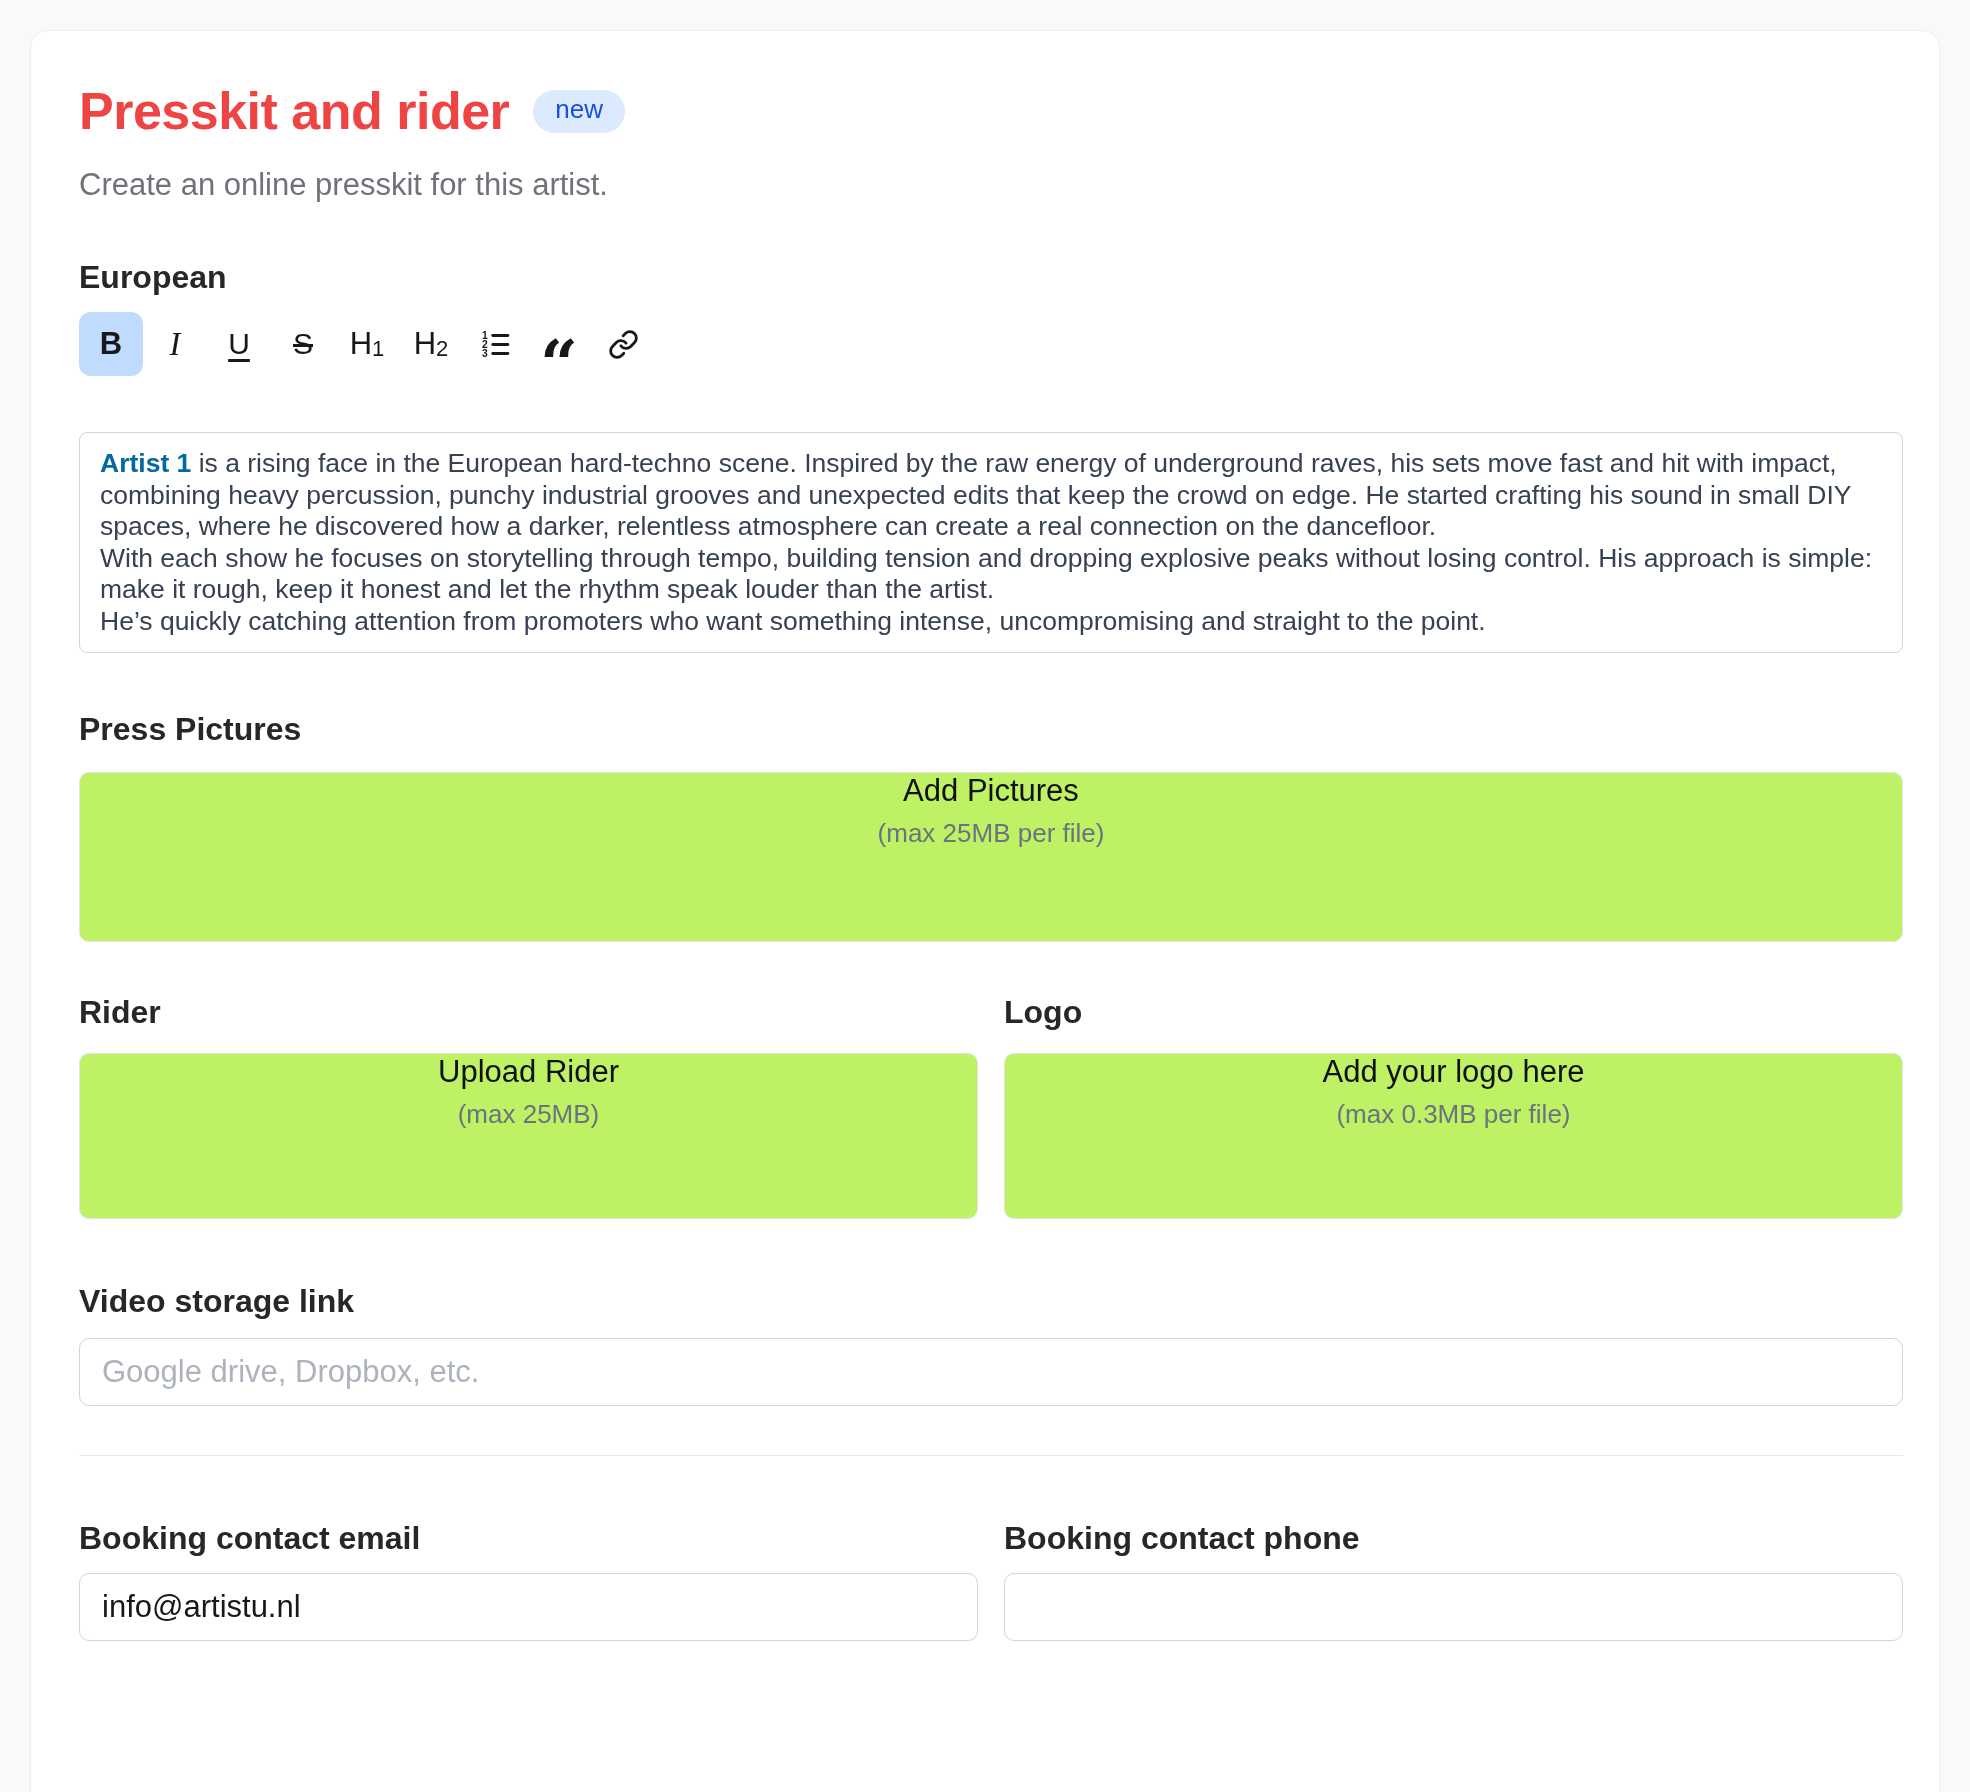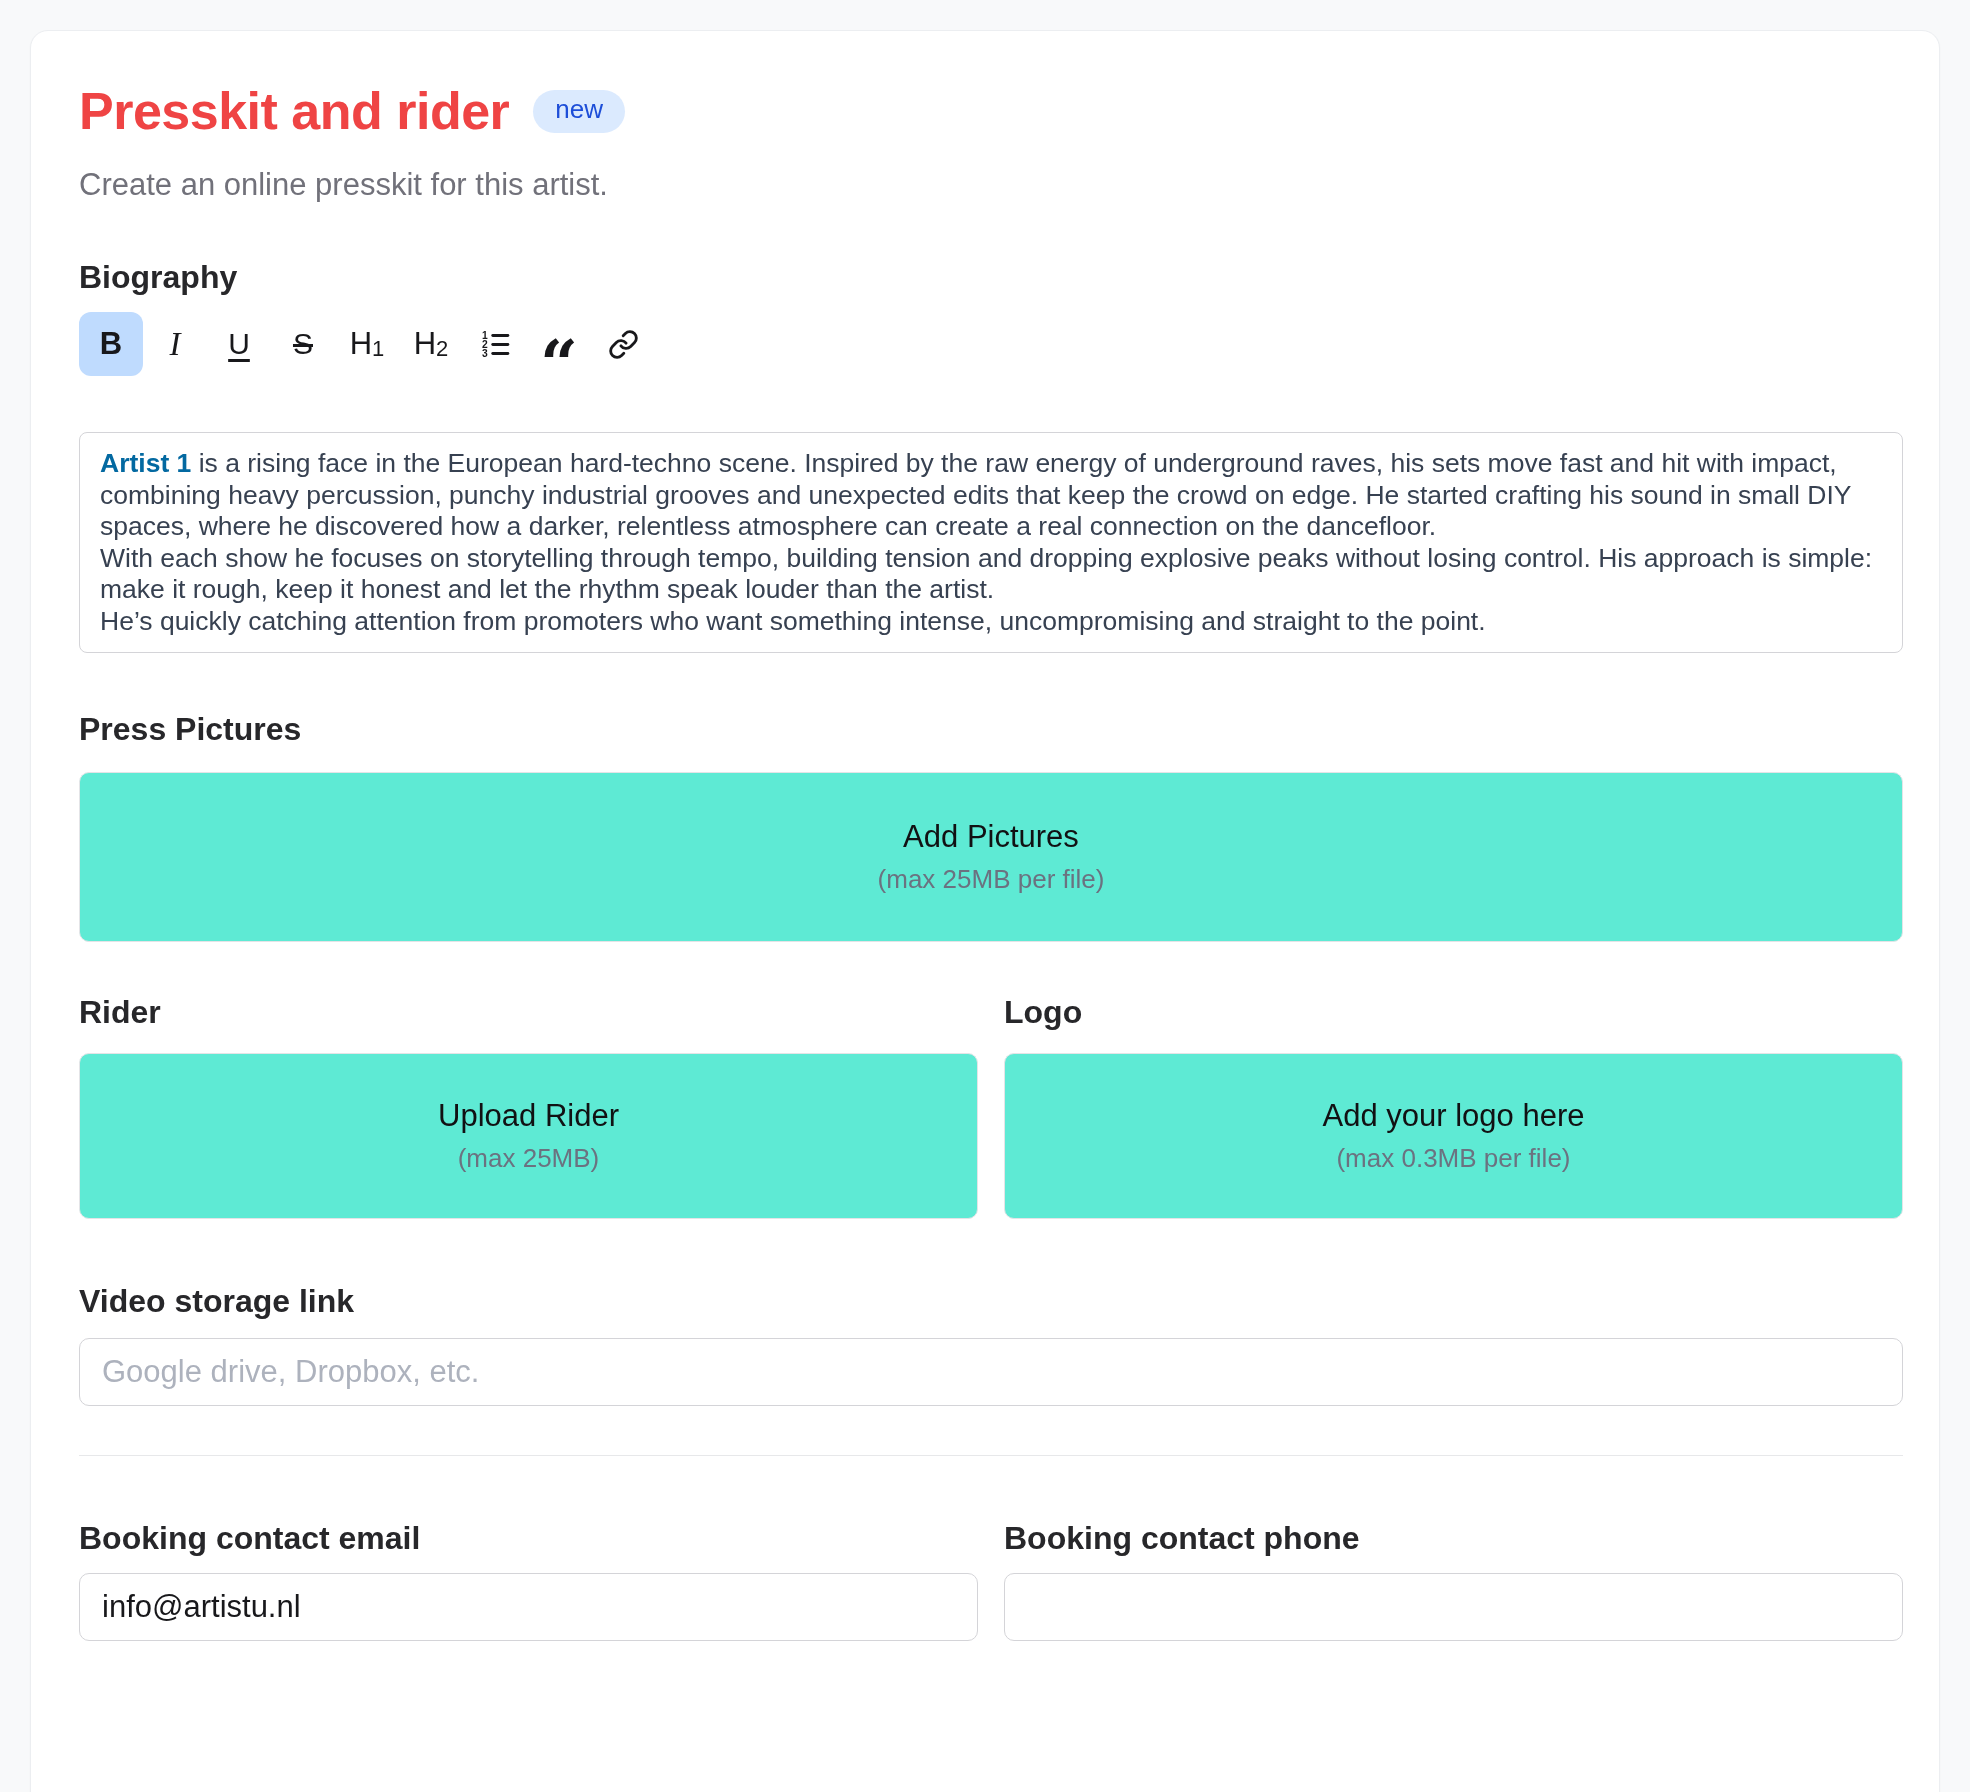--- a/index.html
+++ b/index.html
@@ -58,22 +58,22 @@
     border: 1px solid #d4d4d8; border-radius: 8px;
     padding: 15px 20px;
     font-size: 26.5px; line-height: 31.5px; color: #374151;
   }
   .bio-box strong { font-weight: 700; color: #0369a1; margin-top: 12px; }
 
   
   .press-label { margin-top: 58px; }
   .dropzone {
     border: 1px solid #e4e4e7; border-radius: 10px;
-    display: flex; flex-direction: column; align-items: center; justify-content: center;
-    gap: 9px; cursor: pointer; background: #5eead4;
+    display: flex; flex-direction: column; align-items: center; 
+    gap: 9px; cursor: pointer; background: #bef264;
   }
   .dz-title { font-size: 31px; font-weight: 500; color: #111113; }
   .dz-hint  { font-size: 26px; color: #6b7280; }
   .dz-pictures { margin-top: 24px; height: 170px; }
 
   .two-col { display: grid; grid-template-columns: 1fr 1fr; gap: 26px; }
   .uploads-row { margin-top: 52px; }
   .col-label { margin-bottom: 22px; }
   .dz-half { height: 166px; }
 
@@ -101,21 +101,21 @@
 <body>
 
 <div class="card">
 
   <div class="title-row">
     <h1 class="page-title">Presskit and rider</h1>
     <span class="badge">new</span>
   </div>
   <div class="subtitle">Create an online presskit for this artist.</div>
 
-  <div class="section-label bio-label">Biography</div>
+  <div class="section-label bio-label">European</div>
 
   <div class="toolbar">
     <button class="tb active">
       <span class="g-bold">B</span>
     </button>
     <button class="tb">
       <span class="g-italic">I</span>
     </button>
     <button class="tb">
       <span class="g-underline">U</span>

